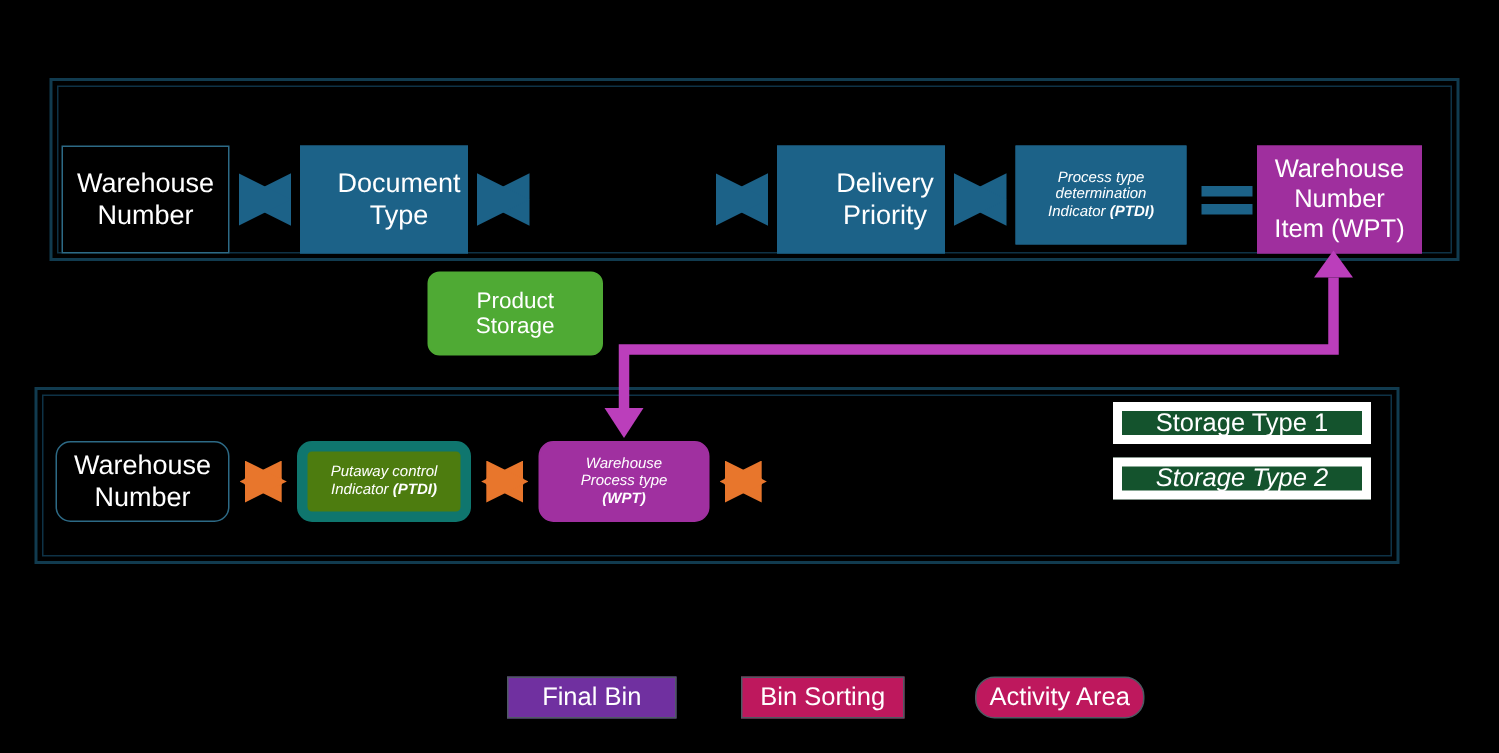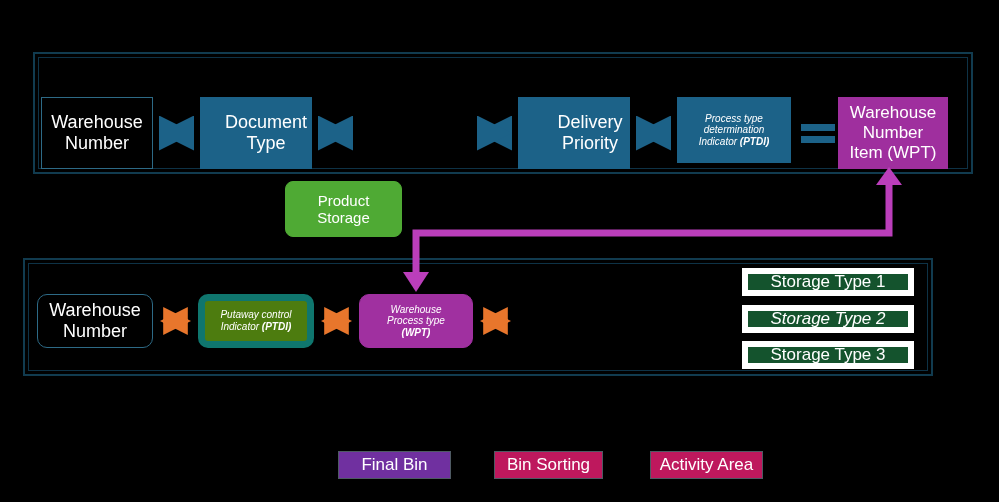--- a/index.html
+++ b/index.html
@@ -186,31 +186,28 @@
     </span>
   </div>
 
 
   <div class="node orange-sq fs17" style="left:742px; top:268px; width:172px; height:28px;">
     <span>Storage Type 1</span>
   </div>
   <div class="node orange-sq fs17" style="left:742px; top:305px; width:172px; height:28px;font-style:italic;">
     <span>Storage Type 2</span>
   </div>
-  <div class="node orange-sq fs17" style="left:742px; top:341px; width:172px; height:28px;">
-    <span>Storage Type 3</span>
-  </div>
 
   <div class="node purple-legend fs17" style="left:338px; top:451px; width:113px; height:28px;">
     <span>Final Bin</span>
   </div>
   <div class="node gray-legend fs17" style="left:494px; top:451px; width:109px; height:28px;">
     <span>Bin Sorting</span>
   </div>
-  <div class="node gray-legend fs17" style="left:650px; top:451px; width:113px; height:28px;">
+  <div class="node gray-legend fs17" style="left:650px; top:451px; width:113px; height:28px;border-radius:13px;">
     <span>Activity Area</span>
   </div>
 
   <svg id="wires" viewBox="0 0 999 502">
     <defs>
       <marker id="tealHead" markerWidth="7" markerHeight="7" refX="6.2" refY="3.5" orient="auto" markerUnits="strokeWidth">
         <path d="M0,0 L7,3.5 L0,7 z" fill="#1c6288"></path>
       </marker>
       <marker id="tealTail" markerWidth="7" markerHeight="7" refX="0.8" refY="3.5" orient="auto" markerUnits="strokeWidth">
         <path d="M7,0 L0,3.5 L7,7 z" fill="#1c6288"></path>

